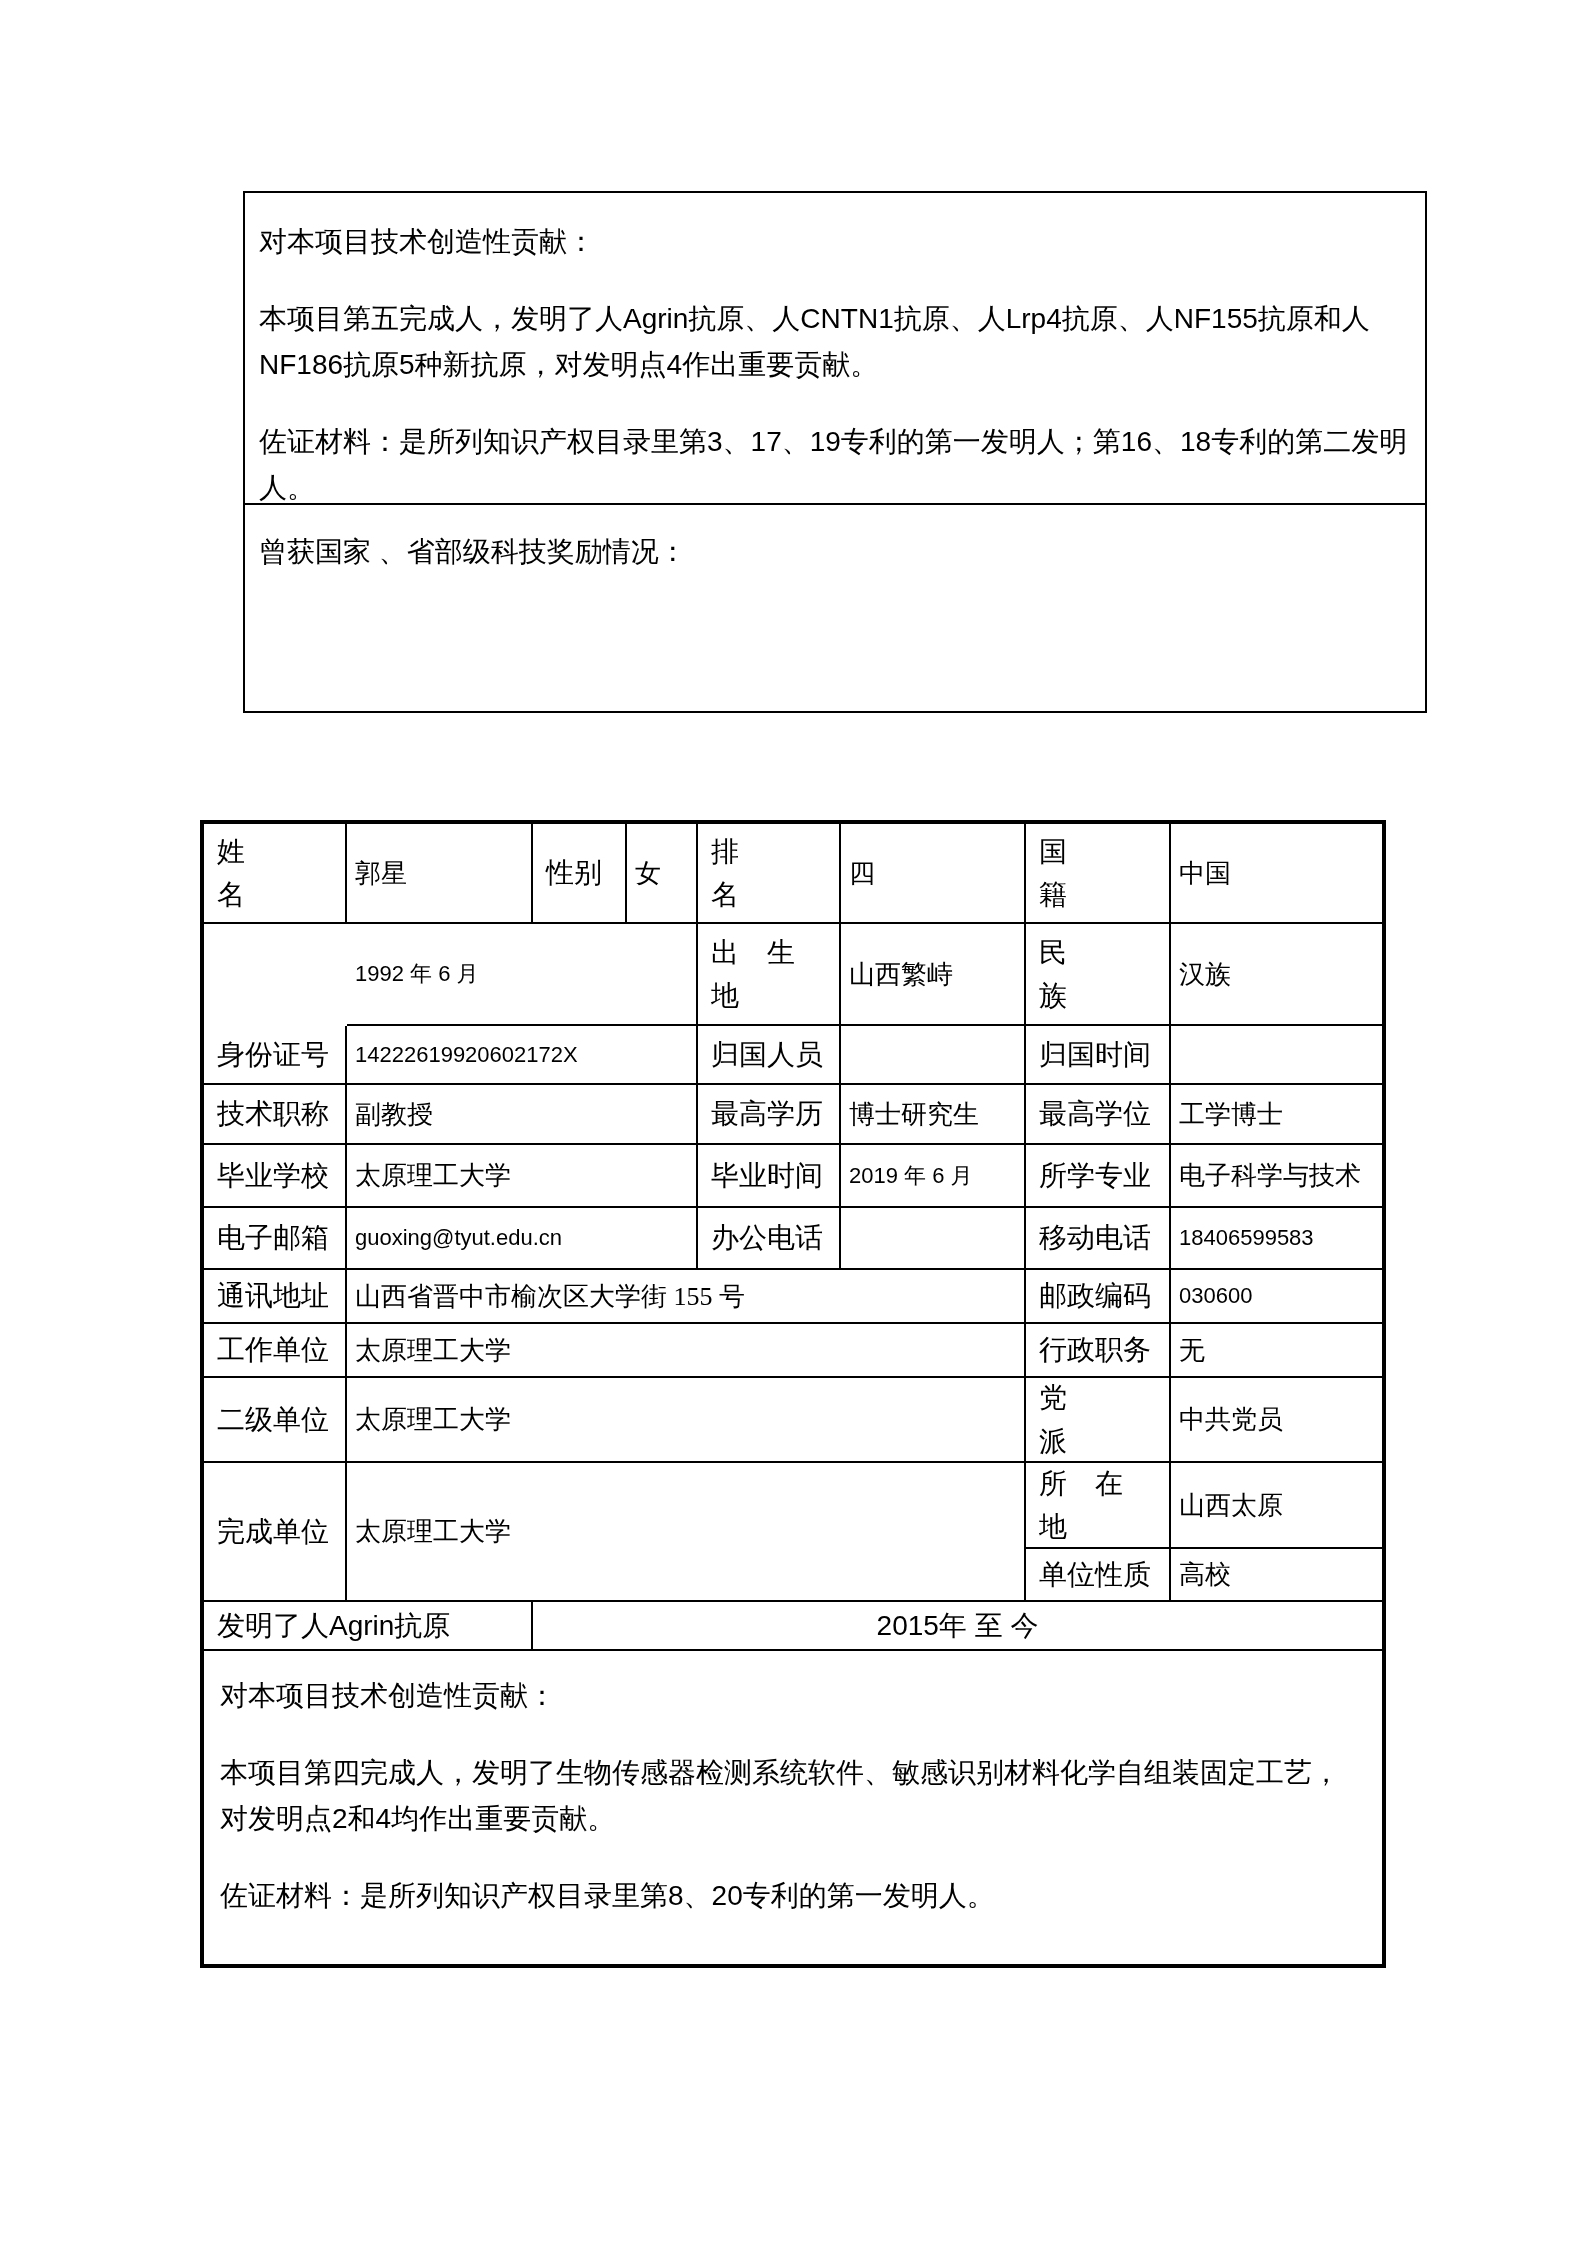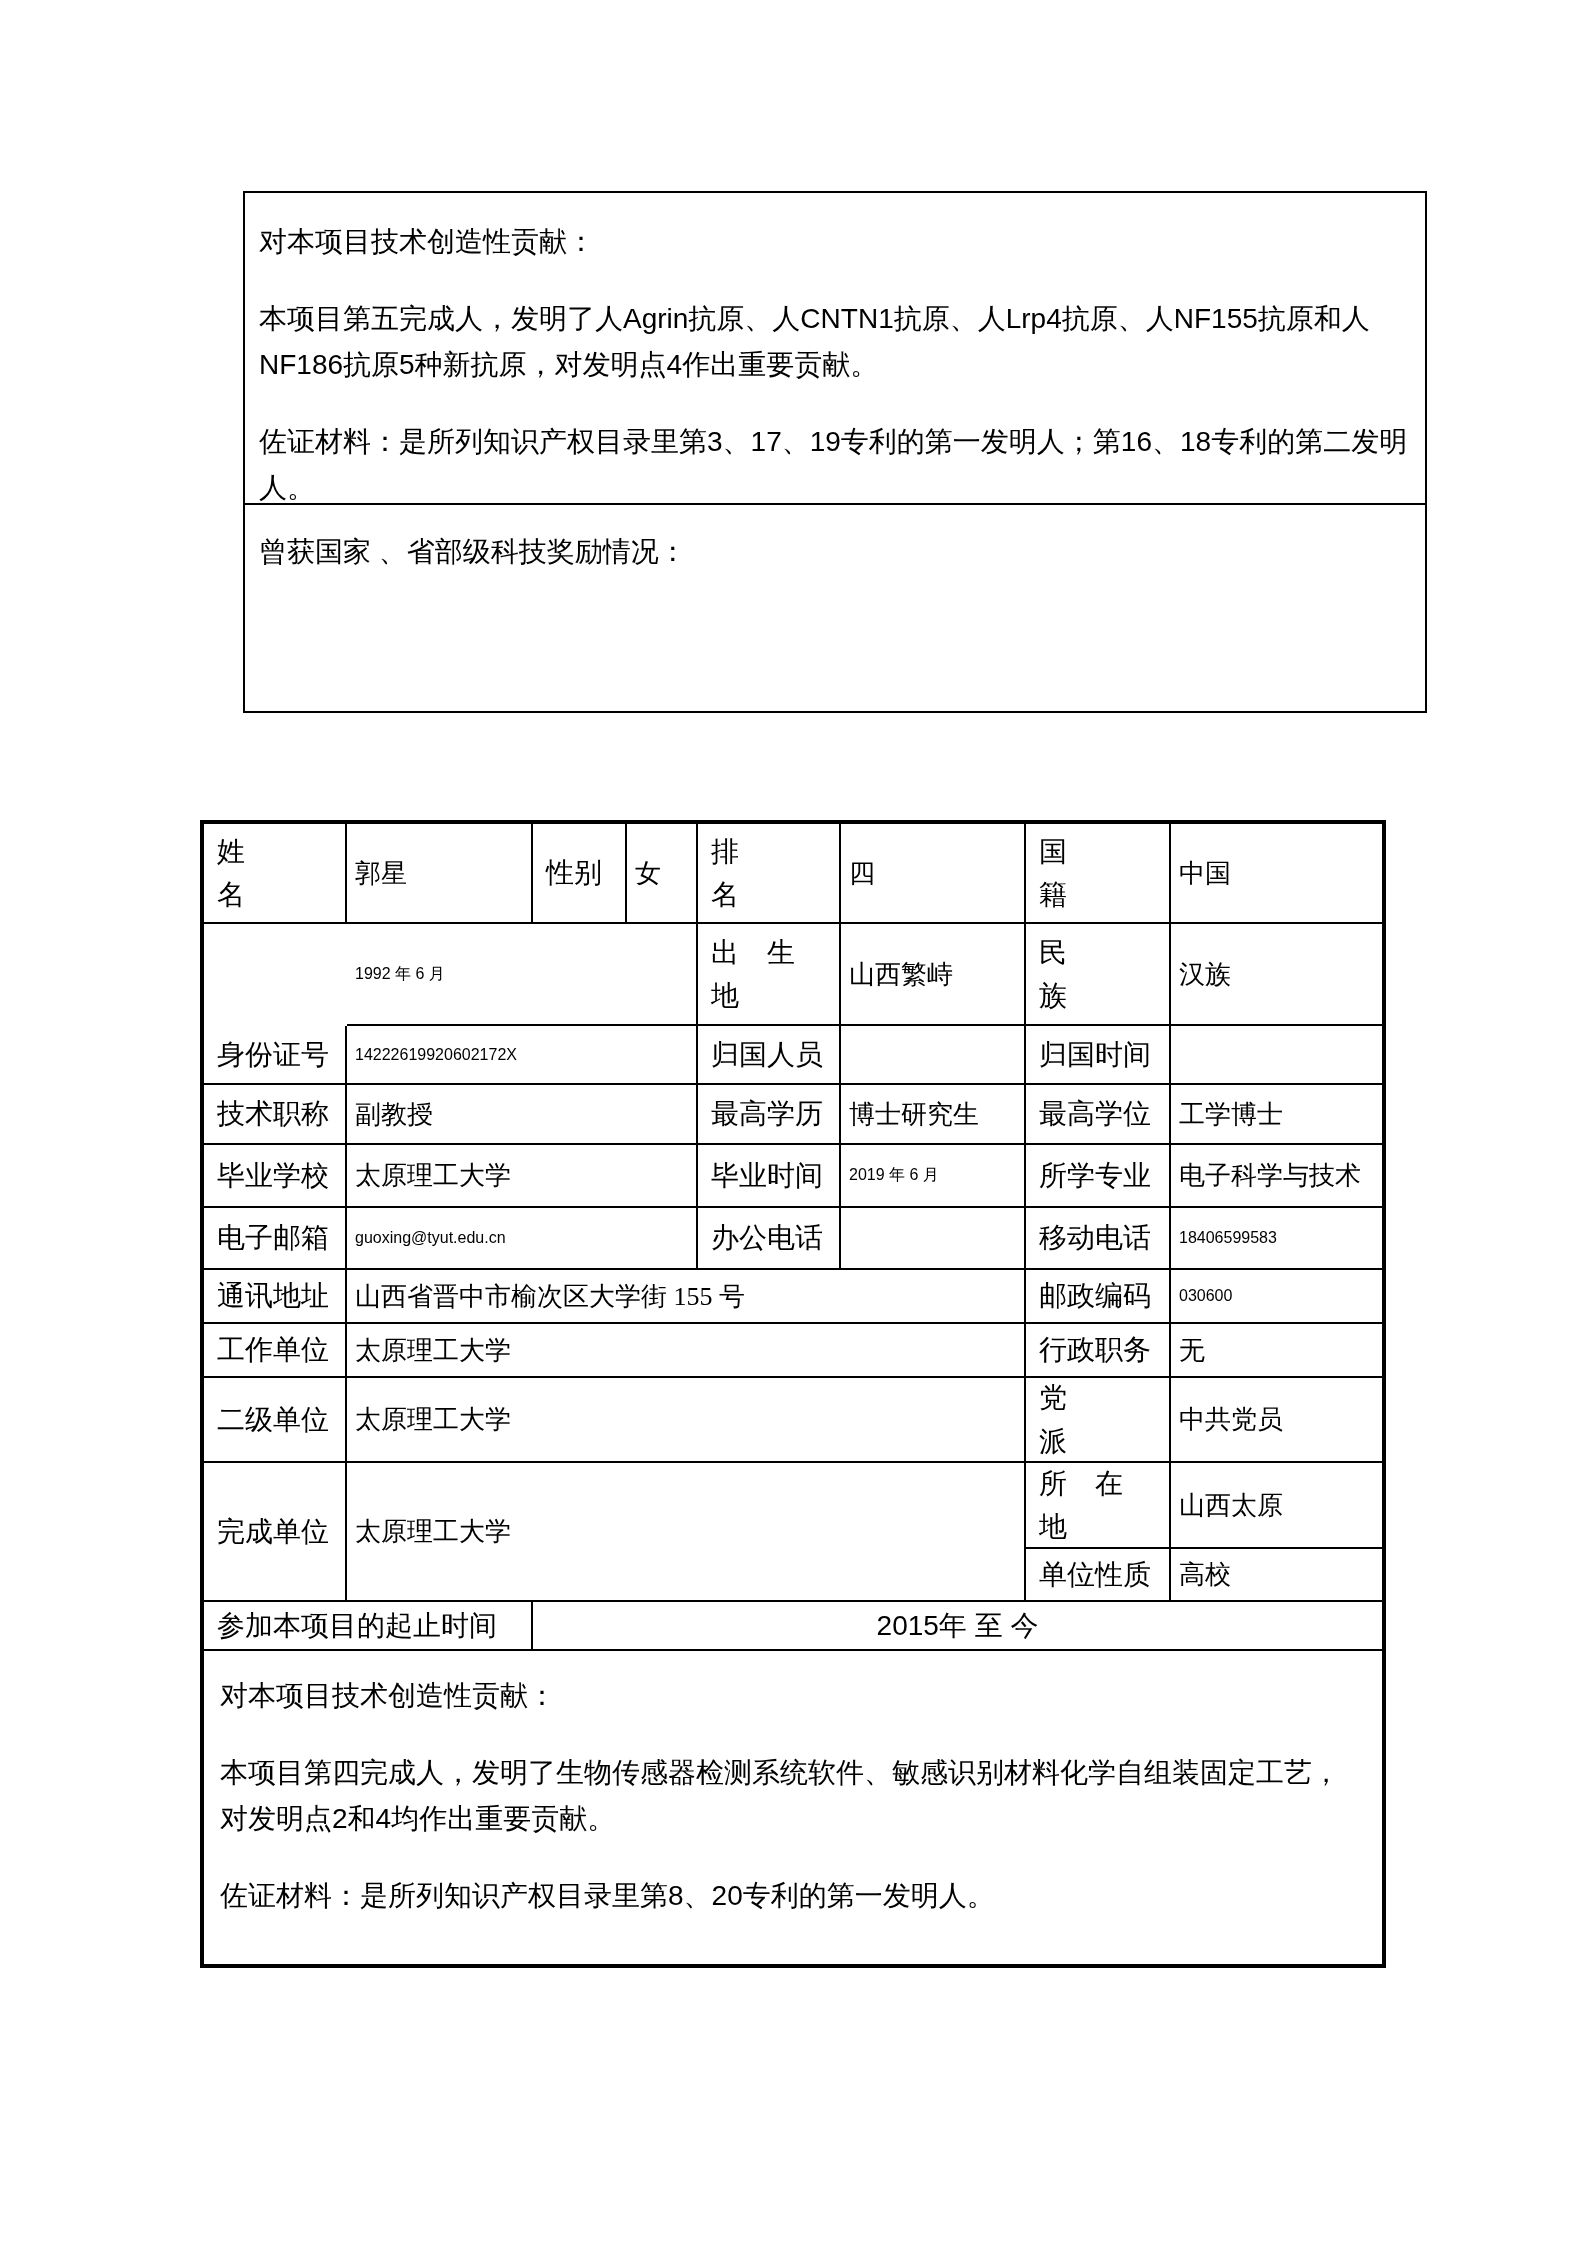--- a/index.html
+++ b/index.html
@@ -36,21 +36,21 @@
     display:flex; align-items:center;
     overflow:hidden;
   }
   .nr { border-right:none; }
   .nb { border-bottom:none; }
   .lbl { font-size:28px; padding-left:13px; white-space:pre-line; line-height:1.55; }
   .val {
     font-family:"Liberation Serif","DejaVu Serif",serif;
     font-size:26px; padding-left:8px;
   }
-  .sansv { font-size:16px; padding-left:8px; font-family:"Liberation Sans","DejaVu Sans",sans-serif; }
+  .sansv { font-size:22px; padding-left:8px; font-family:"Liberation Sans","DejaVu Sans",sans-serif; }
   .center { justify-content:center; padding-left:0; font-size:28px; }
   .contrib { display:block; padding:22px 16px 0 16px; }
 </style>
 </head>
 <body>
 
 <div class="box1">
   <div class="sec1">
     <div class="t28">对本项目技术创造性贡献：</div>
     <div class="t28 para">本项目第五完成人，发明了人Agrin抗原、人CNTN1抗原、人Lrp4抗原、人NF155抗原和人NF186抗原5种新抗原，对发明点4作出重要贡献。</div>
@@ -128,21 +128,21 @@
   <div class="c val nr" style="grid-row:9;grid-column:8">中共党员</div>
 
   <div class="c lbl" style="grid-row:10 / span 2;grid-column:1">完成单位</div>
   <div class="c val" style="grid-row:10 / span 2;grid-column:2 / span 5">太原理工大学</div>
   <div class="c lbl" style="grid-row:10;grid-column:7">所　在
 地</div>
   <div class="c val nr" style="grid-row:10;grid-column:8">山西太原</div>
   <div class="c lbl" style="grid-row:11;grid-column:7">单位性质</div>
   <div class="c val nr" style="grid-row:11;grid-column:8">高校</div>
 
-  <div class="c lbl" style="grid-row:12;grid-column:1 / span 2">参加本项目的起止时间</div>
+  <div class="c lbl" style="grid-row:12;grid-column:1 / span 2">发明了人Agrin抗原</div>
   <div class="c sansv center nr" style="grid-row:12;grid-column:3 / span 6">2015年 至 今</div>
 
   <div class="c contrib nr nb" style="grid-row:13;grid-column:1 / span 8">
     <div class="t28">对本项目技术创造性贡献：</div>
     <div class="t28 para">本项目第四完成人，发明了生物传感器检测系统软件、敏感识别材料化学自组装固定工艺，对发明点2和4均作出重要贡献。</div>
     <div class="t28 para">佐证材料：是所列知识产权目录里第8、20专利的第一发明人。</div>
   </div>
 
 </div>
 

